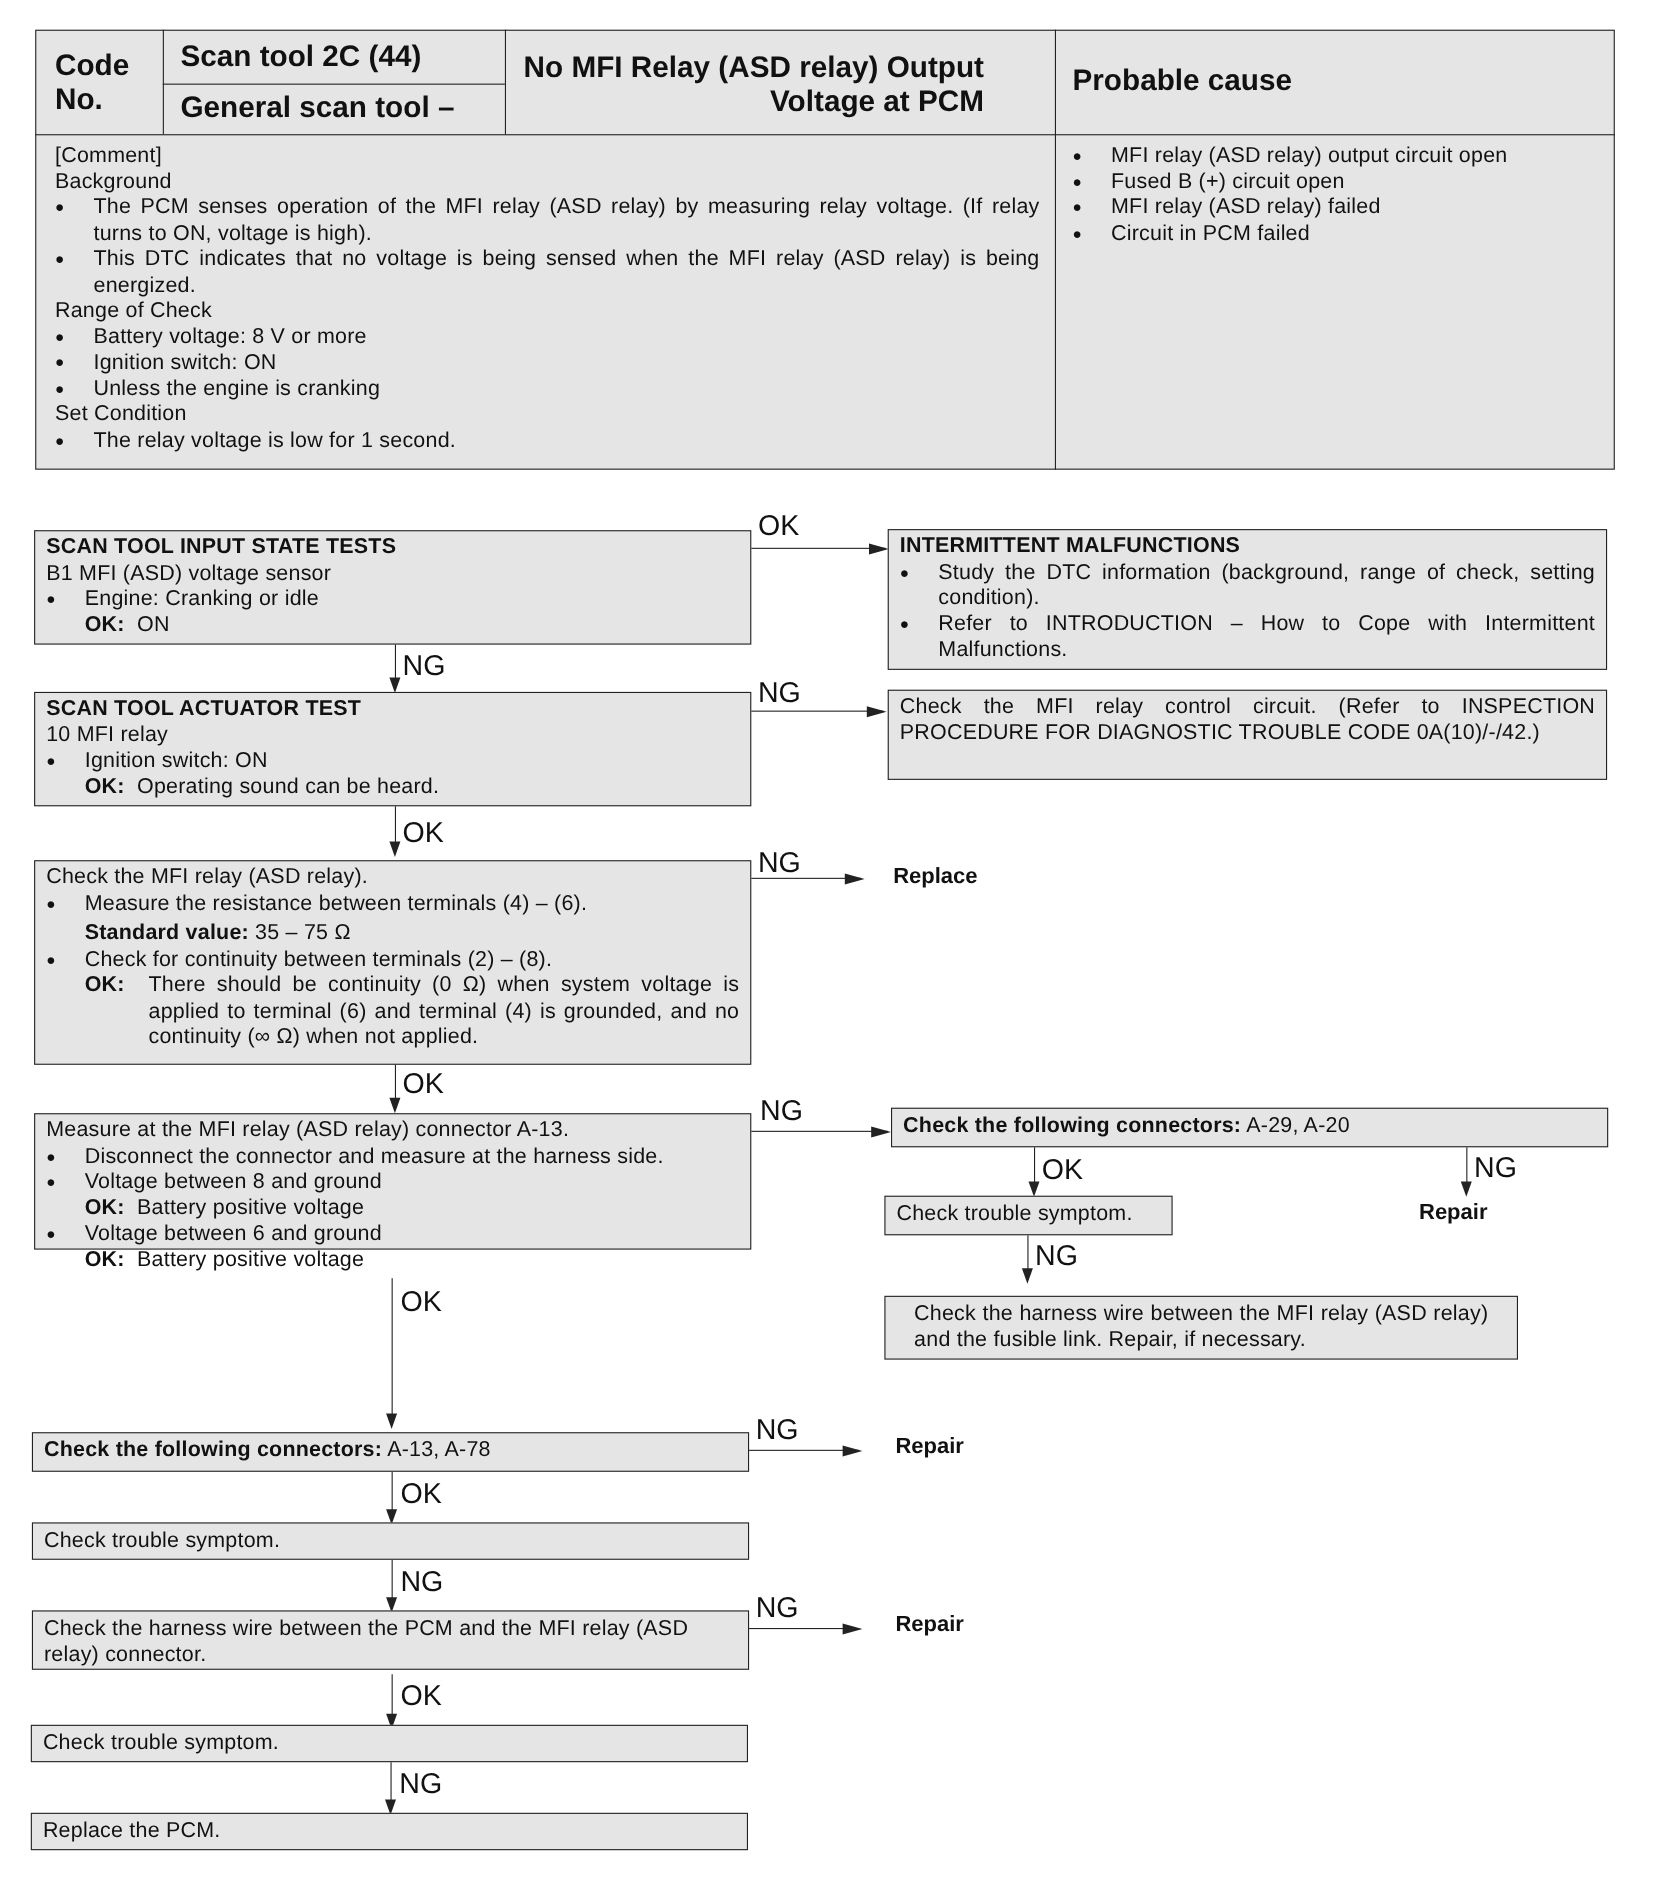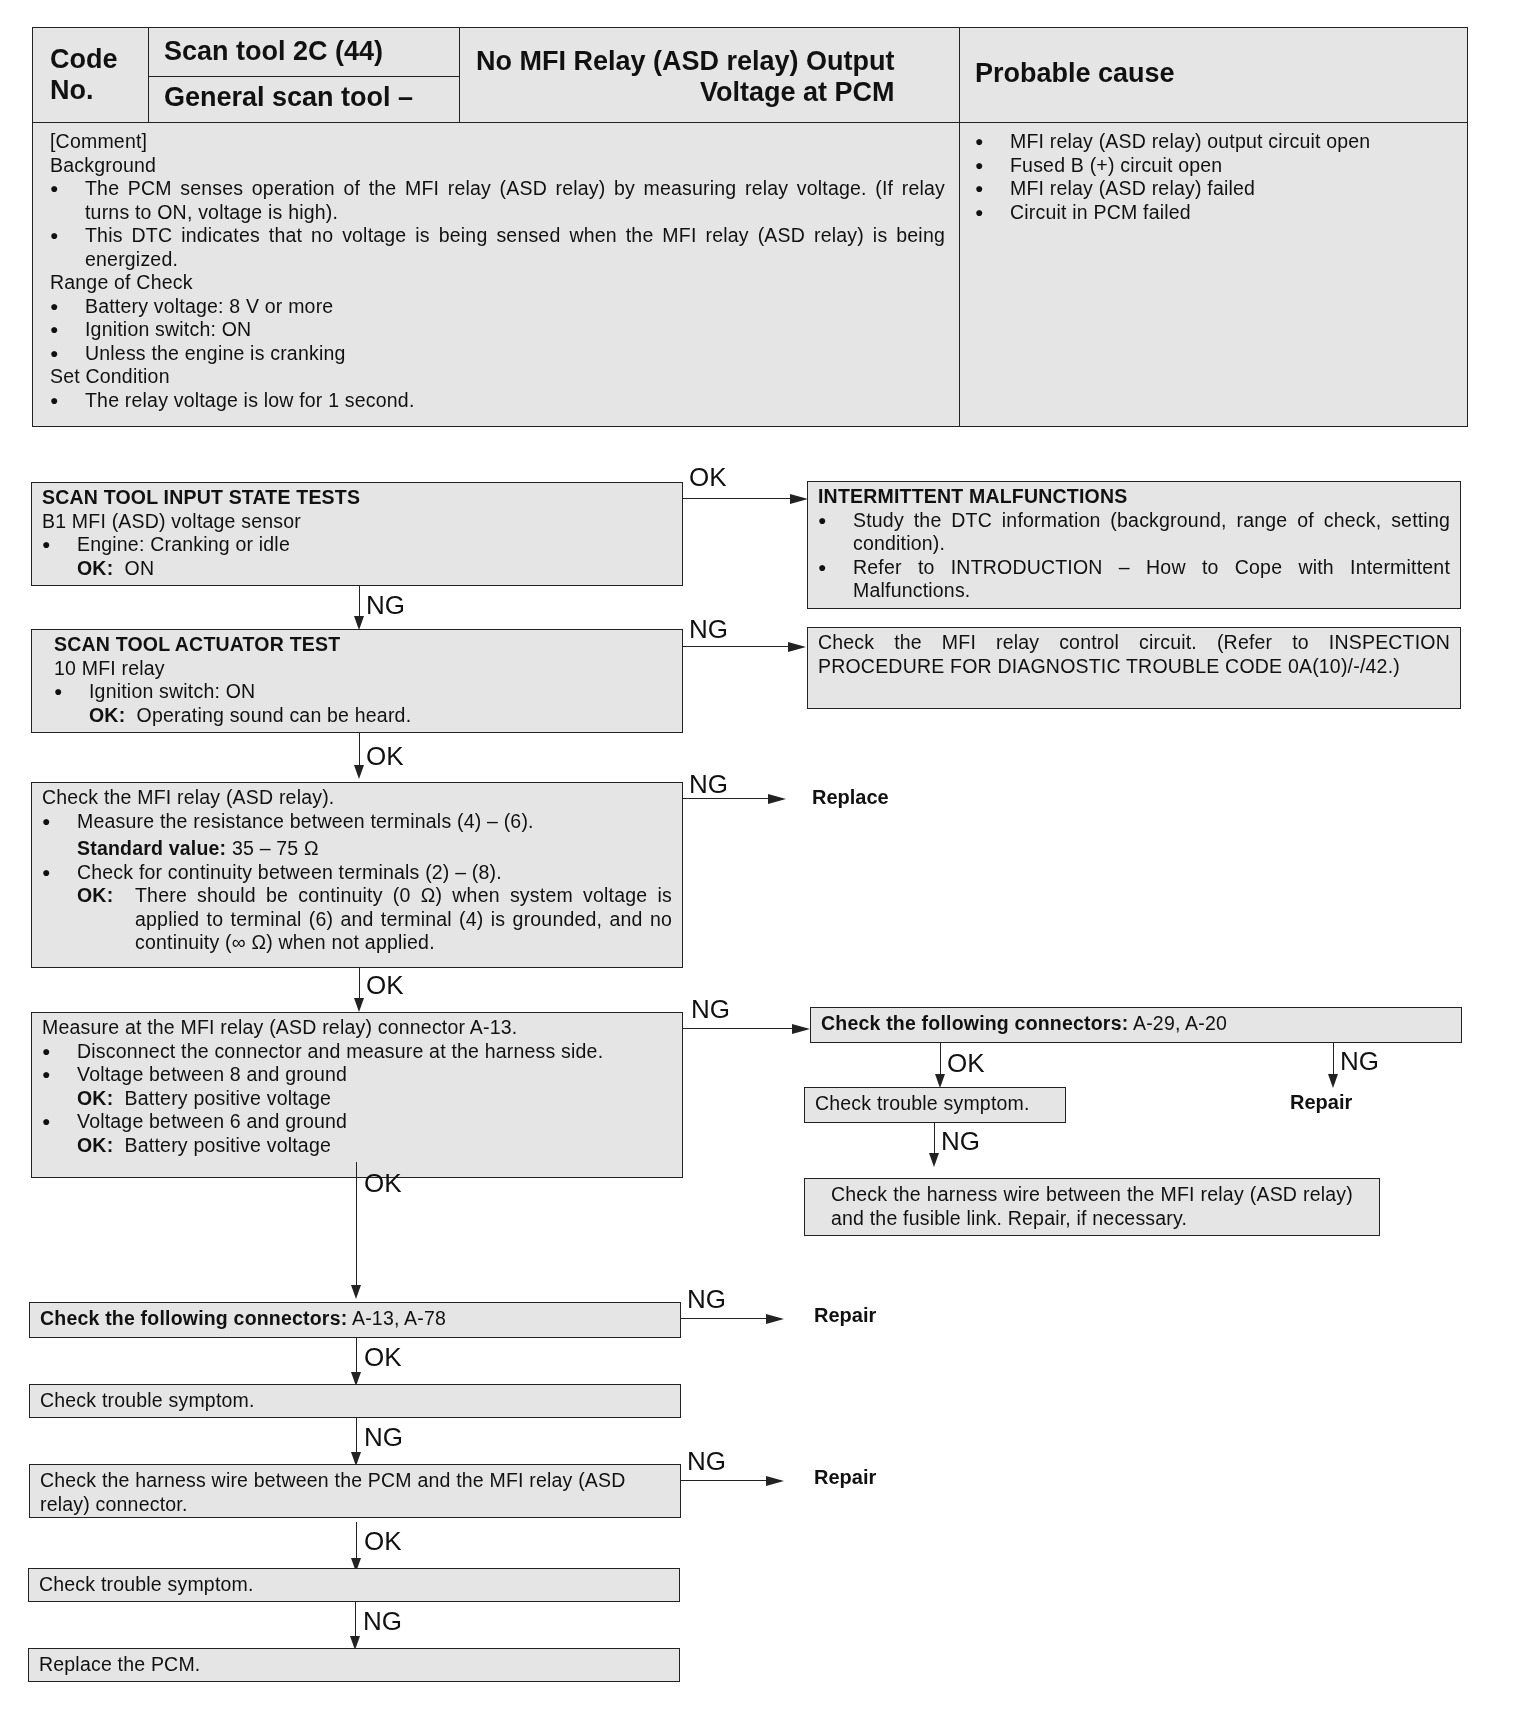--- a/index.html
+++ b/index.html
@@ -81,21 +81,21 @@
 <div class="box txt" style="left:807px; top:481px; width:654px; height:128px; padding:3px 10px;">
   <div class="b">INTERMITTENT MALFUNCTIONS</div>
   <div class="bullet-row" style="text-align:justify;">Study the DTC information (background, range of check, setting condition).</div>
   <div class="bullet-row" style="text-align:justify;">Refer to INTRODUCTION – How to Cope with Intermittent Malfunctions.</div>
 </div>
 
 <div class="vline" style="left:359px; top:586px; height:40px;"></div>
 <div class="arrow-down" style="left:354px; top:616px;"></div>
 <div class="flabel" style="left:366px; top:590px;">NG</div>
 
-<div class="box txt" style="left:31px; top:629px; width:652px; height:104px; padding:3px 22px;">
+<div class="box txt" style="left:31px; top:629px; width:652px; height:104px; padding:3px 10px;">
   <div class="b">SCAN TOOL ACTUATOR TEST</div>
   <div>10  MFI relay</div>
   <div class="bullet-row">Ignition switch: ON</div>
   <div class="ok-row"><span class="b">OK:</span>&nbsp; <span>Operating sound can be heard.</span></div>
 </div>
 <div class="flabel" style="left:689px; top:614px;">NG</div>
 <div class="hline" style="left:683px; top:646px; width:120px;"></div>
 <div class="arrow-right" style="left:788px; top:642px;"></div>
 
 <div class="box txt" style="left:807px; top:627px; width:654px; height:82px; padding:3px 10px;">
@@ -118,21 +118,21 @@
 </div>
 <div class="flabel" style="left:689px; top:769px;">NG</div>
 <div class="hline" style="left:683px; top:798px; width:100px;"></div>
 <div class="arrow-right" style="left:768px; top:794px;"></div>
 <div class="result" style="left:812px; top:786px;">Replace</div>
 
 <div class="vline" style="left:359px; top:968px; height:40px;"></div>
 <div class="arrow-down" style="left:354px; top:998px;"></div>
 <div class="flabel" style="left:366px; top:970px;">OK</div>
 
-<div class="box txt" style="left:31px; top:1012px; width:652px; height:166px; padding:3px 10px;">
+<div class="box txt" style="left:31px; top:1012px; width:652px; height:124px; padding:3px 10px;">
   <div>Measure at the MFI relay (ASD relay) connector A-13.</div>
   <div class="bullet-row">Disconnect the connector and measure at the harness side.</div>
   <div class="bullet-row">Voltage between 8 and ground</div>
   <div class="ok-row"><span class="b">OK:</span>&nbsp; <span>Battery positive voltage</span></div>
   <div class="bullet-row">Voltage between 6 and ground</div>
   <div class="ok-row"><span class="b">OK:</span>&nbsp; <span>Battery positive voltage</span></div>
 </div>
 <div class="flabel" style="left:691px; top:994px;">NG</div>
 <div class="hline" style="left:683px; top:1028px; width:124px;"></div>
 <div class="arrow-right" style="left:792px; top:1024px;"></div>

